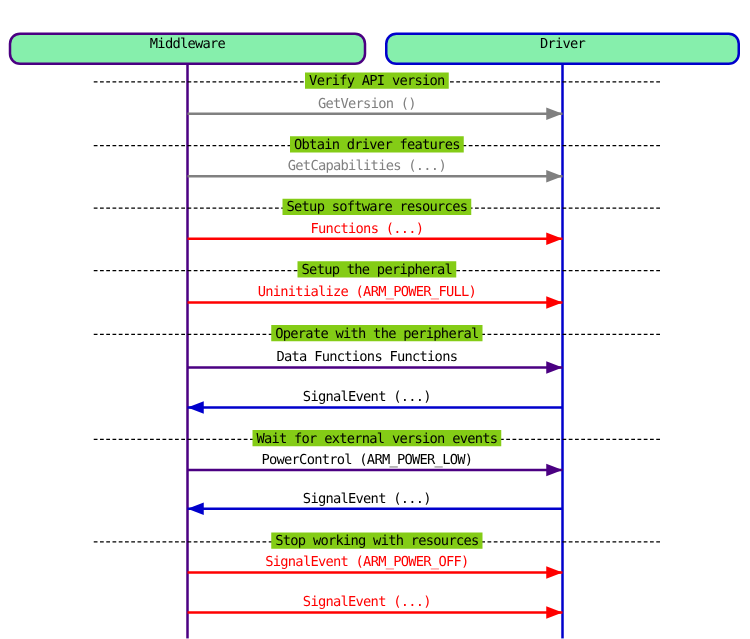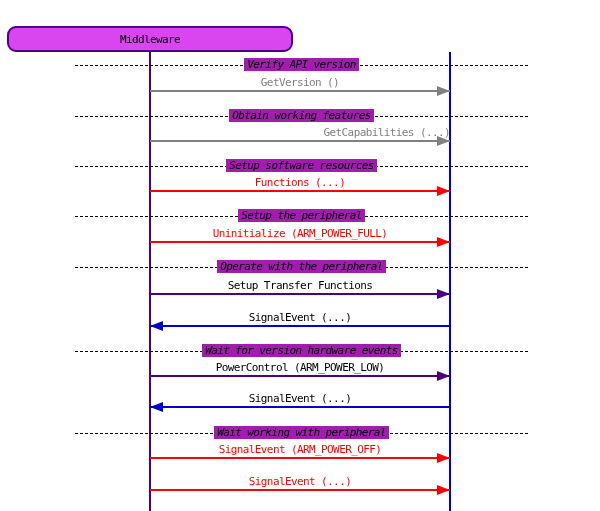--- a/index.html
+++ b/index.html
@@ -13,23 +13,22 @@
     font-size: 11px;
     letter-spacing: -0.6px;
     color: #000000;
   }
   .participant {
     position: absolute;
     top: 26px;
     height: 22px;
     border: 2px solid #000;
     border-radius: 9px;
-    background: #d946ef;
+    background: #86efac;
     display: flex;
-    align-items: center;
     justify-content: center;
   }
   .participant-middleware { left: 7px;   width: 282px; }
   .participant-driver     { left: 308px; width: 280px; }
   .lifeline {
     position: absolute;
     top: 52px;
     bottom: 0;
     width: 2px;
   }
@@ -46,30 +45,30 @@
     top: 0; left: 0; right: 0;
     border-top: 1px dashed #000000;
   }
   .sep-label {
     position: absolute;
     top: -7px; left: 0; right: 0;
     text-align: center;
     line-height: 13px;
     white-space: nowrap;
   }
-  .sep-label > span { background: #a21caf; padding: 0 3px; font-style: italic; }
+  .sep-label > span { background: #84cc16; padding: 0 3px; }
   .message {
     position: absolute;
     left: 150px;
     width: 300px;
     height: 0;
   }
   .msg-label {
     position: absolute;
-    bottom: 2px; left: 0; right: 0;
+    bottom: 2px; left: 0; right: 13px;
     text-align: center;
     line-height: 13px;
     white-space: nowrap;
   }
   .msg-line {
     position: absolute;
     top: -1px; left: 0; right: 0;
     height: 2px;
   }
   .arrowhead {
@@ -83,42 +82,45 @@
   .arrowhead-left  { left: 0;  border-right: 13px solid #000; }
 </style>
 </head>
 <body>
 
 <div class="canvas">
 
   <div class="participant participant-middleware" style="border-color: rgb(75, 0, 130);">
     <span>Middleware</span>
   </div>
+  <div class="participant participant-driver" style="border-color: rgb(0, 0, 204);">
+    <span>Driver</span>
+  </div>
 
   <div class="lifeline lifeline-middleware" style="background: rgb(75, 0, 130);"></div>
   <div class="lifeline lifeline-driver" style="background: rgb(0, 0, 204);"></div>
 
   <div class="separator" style="top:65px">
     <span class="sep-line"></span>
     <span class="sep-label"><span>Verify API version</span></span>
   </div>
 
   <div class="message" style="top:91px">
     <span class="msg-label" style="color: rgb(128, 128, 128);">GetVersion ()</span>
     <span class="msg-line" style="background: rgb(128, 128, 128);"></span>
     <span class="arrowhead arrowhead-right" style="border-left-color: rgb(128, 128, 128);"></span>
   </div>
 
   <div class="separator" style="top:116px">
     <span class="sep-line"></span>
-    <span class="sep-label"><span>Obtain working features</span></span>
+    <span class="sep-label"><span>Obtain driver features</span></span>
   </div>
 
   <div class="message" style="top:141px">
-    <span class="msg-label" style="color: rgb(128, 128, 128); text-align: right;">GetCapabilities (...)</span>
+    <span class="msg-label" style="color: rgb(128, 128, 128);">GetCapabilities (...)</span>
     <span class="msg-line" style="background: rgb(128, 128, 128);"></span>
     <span class="arrowhead arrowhead-right" style="border-left-color: rgb(128, 128, 128);"></span>
   </div>
 
   <div class="separator" style="top:166px">
     <span class="sep-line"></span>
     <span class="sep-label"><span>Setup software resources</span></span>
   </div>
 
   <div class="message" style="top:191px">
@@ -137,51 +139,51 @@
     <span class="msg-line" style="background: rgb(255, 0, 0);"></span>
     <span class="arrowhead arrowhead-right" style="border-left-color: rgb(255, 0, 0);"></span>
   </div>
 
   <div class="separator" style="top:267px">
     <span class="sep-line"></span>
     <span class="sep-label"><span>Operate with the peripheral</span></span>
   </div>
 
   <div class="message" style="top:294px">
-    <span class="msg-label" style="color: rgb(0, 0, 0);">Setup Transfer Functions</span>
+    <span class="msg-label" style="color: rgb(0, 0, 0);">Data Functions Functions</span>
     <span class="msg-line" style="background: rgb(75, 0, 130);"></span>
     <span class="arrowhead arrowhead-right" style="border-left-color: rgb(75, 0, 130);"></span>
   </div>
 
   <div class="message" style="top:326px">
     <span class="msg-label" style="color: rgb(0, 0, 0);">SignalEvent (...)</span>
     <span class="msg-line" style="background: rgb(0, 0, 204);"></span>
     <span class="arrowhead arrowhead-left" style="border-right-color: rgb(0, 0, 204);"></span>
   </div>
 
   <div class="separator" style="top:351px">
     <span class="sep-line"></span>
-    <span class="sep-label"><span>Wait for version hardware events</span></span>
+    <span class="sep-label"><span>Wait for external version events</span></span>
   </div>
 
   <div class="message" style="top:376px">
     <span class="msg-label" style="color: rgb(0, 0, 0);">PowerControl (ARM_POWER_LOW)</span>
     <span class="msg-line" style="background: rgb(75, 0, 130);"></span>
     <span class="arrowhead arrowhead-right" style="border-left-color: rgb(75, 0, 130);"></span>
   </div>
 
   <div class="message" style="top:407px">
     <span class="msg-label" style="color: rgb(0, 0, 0);">SignalEvent (...)</span>
     <span class="msg-line" style="background: rgb(0, 0, 204);"></span>
     <span class="arrowhead arrowhead-left" style="border-right-color: rgb(0, 0, 204);"></span>
   </div>
 
   <div class="separator" style="top:433px">
     <span class="sep-line"></span>
-    <span class="sep-label"><span>Wait working with peripheral</span></span>
+    <span class="sep-label"><span>Stop working with resources</span></span>
   </div>
 
   <div class="message" style="top:458px">
     <span class="msg-label" style="color: rgb(255, 0, 0);">SignalEvent (ARM_POWER_OFF)</span>
     <span class="msg-line" style="background: rgb(255, 0, 0);"></span>
     <span class="arrowhead arrowhead-right" style="border-left-color: rgb(255, 0, 0);"></span>
   </div>
 
   <div class="message" style="top:490px">
     <span class="msg-label" style="color: rgb(255, 0, 0);">SignalEvent (...)</span>

